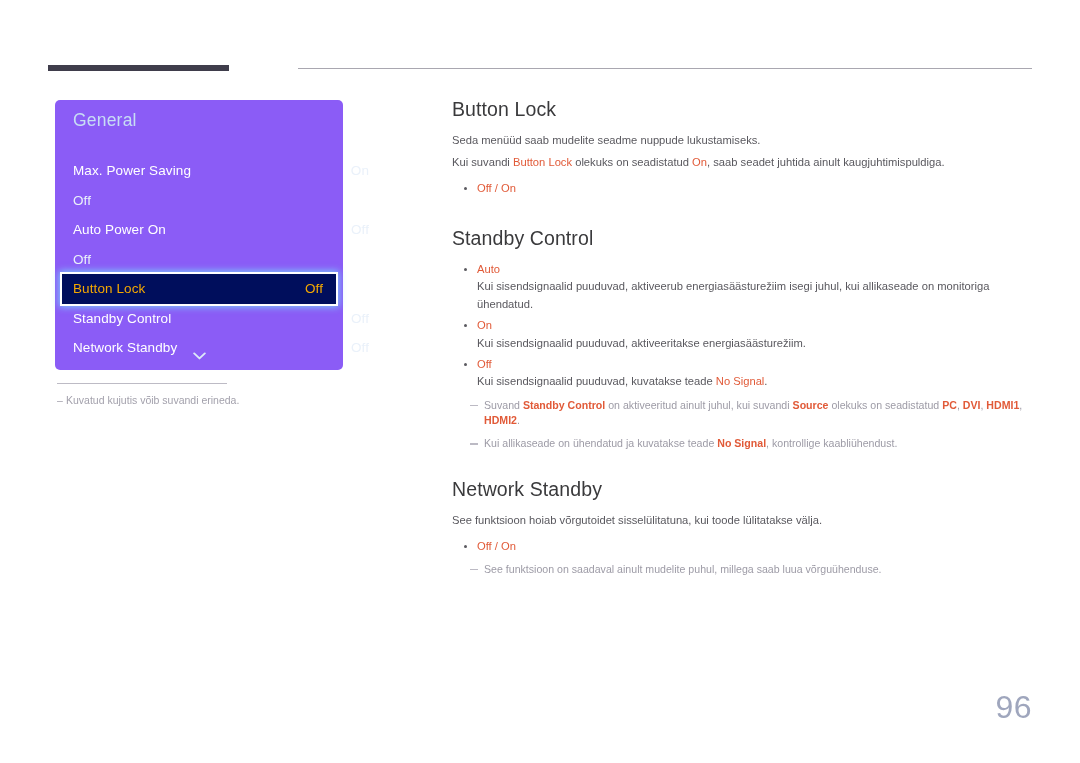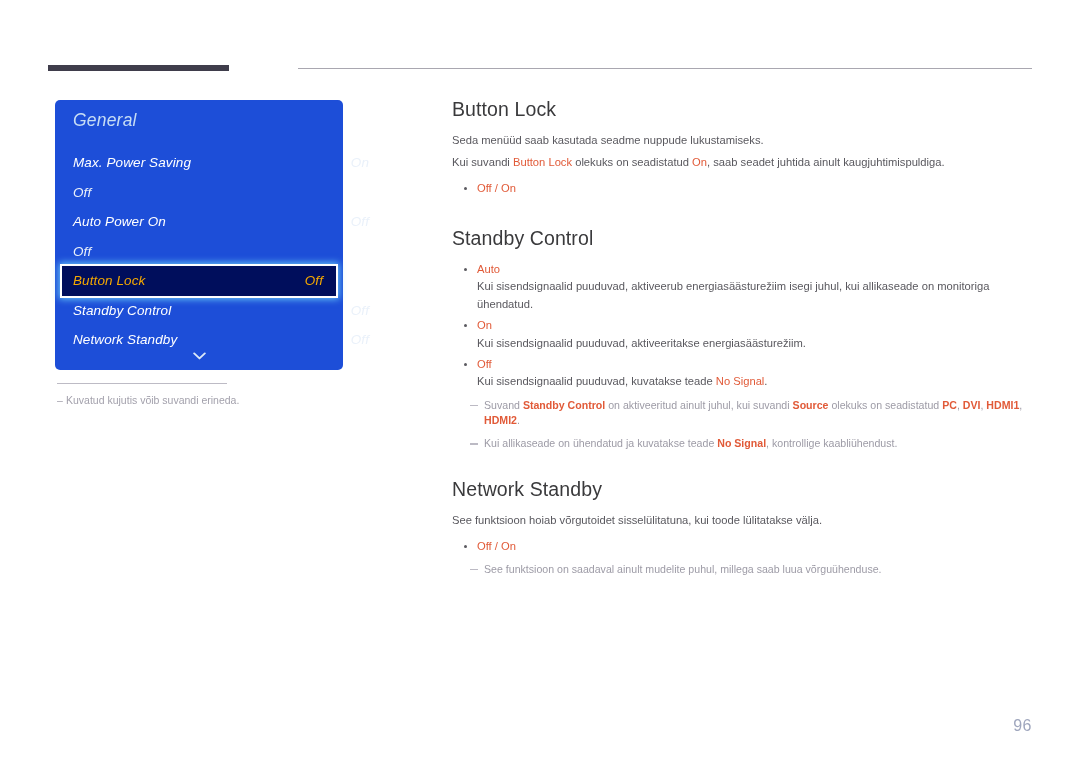--- a/index.html
+++ b/index.html
@@ -12,29 +12,28 @@
   .page{position:absolute;inset:0;}
 
   
   .header-rules{position:absolute;left:48px;top:65px;width:984px;height:8px;}
   .rule-thick{position:absolute;left:0;top:0;width:181px;height:6px;background:#3f3d4b;}
   .rule-thin{position:absolute;left:250px;top:3px;width:734px;height:1px;background:#a9a7b0;}
 
   
   .osd{
     position:absolute;left:55px;top:100px;width:288px;height:270px;
-    background:#1d4ed8;border-radius:5px;
+    background:#8b5cf6;border-radius:5px;
     box-shadow:0 0 0 1px rgba(255,255,255,.05);
-    font-style:italic;
   }
   .osd-title{
     position:absolute;left:18px;top:10px;
     font-size:17.5px;color:#c7ddf4;letter-spacing:.2px;
   }
-  .osd-list{position:absolute;left:0;top:48px;width:334px;}
+  .osd-list{position:absolute;left:0;top:56px;width:334px;}
   .osd-row{
     position:relative;height:29.5px;display:flex;align-items:center;
     padding:0 20px 0 18px;box-sizing:border-box;
   }
   .osd-label{font-size:13.5px;color:#ffffff;flex:1;letter-spacing:.1px;}
   .osd-value{font-size:13.5px;color:#eaf1fa;letter-spacing:.1px;}
   .osd-row.sel{
     background:#000e5c;
     box-shadow:0 0 0 2px #ffffff, 0 0 7px 3px rgba(120,225,255,.85);
     margin:0 7px;padding-left:11px;padding-right:13px;width:274px;
@@ -85,22 +84,22 @@
     font-size:10.6px;color:#9d9ba6;line-height:1.5;
   }
   .note:before{
     content:"";position:absolute;left:8px;top:7px;
     width:8px;height:1.5px;background:#bcbac4;
   }
   .note .hl-b{color:#e15a38;font-weight:bold;}
 
   
   .pageno{
-    position:absolute;right:48px;bottom:28px;
-    font-size:16px;color:#9fa6bd;letter-spacing:.5px;
+    position:absolute;right:48px;bottom:37px;
+    font-size:32px;color:#9fa6bd;letter-spacing:.5px;
   }
 </style>
 </head>
 <body>
 
 <div class="page">
 
   <div class="header-rules">
     <div class="rule-thick"></div>
     <div class="rule-thin"></div>
@@ -156,21 +155,21 @@
   <div class="osd-note">
     <div class="osd-note-rule"></div>
     <div class="osd-note-text">
       <span class="dash">–</span><span>Kuvatud kujutis võib suvandi erineda.</span>
     </div>
   </div>
 
   <div class="content">
 
     <h2 class="sec">Button Lock</h2>
-    <p class="body">Seda menüüd saab kasutada seadme nuppude lukustamiseks.</p>
+    <p class="body">Seda menüüd saab mudelite seadme nuppude lukustamiseks.</p>
     <p class="body"><span>Kui suvandi </span><span class="hl">Button Lock</span><span> olekuks on seadistatud </span><span class="hl">On</span><span>, saab seadet juhtida ainult kaugjuhtimispuldiga.</span></p>
     <ul class="bul">
       <li><span class="opt">Off</span><span class="opt"> / </span><span class="opt">On</span></li>
     </ul>
 
     <div class="sec-gap"></div>
 
     <h2 class="sec">Standby Control</h2>
     <ul class="bul">
       <li>

